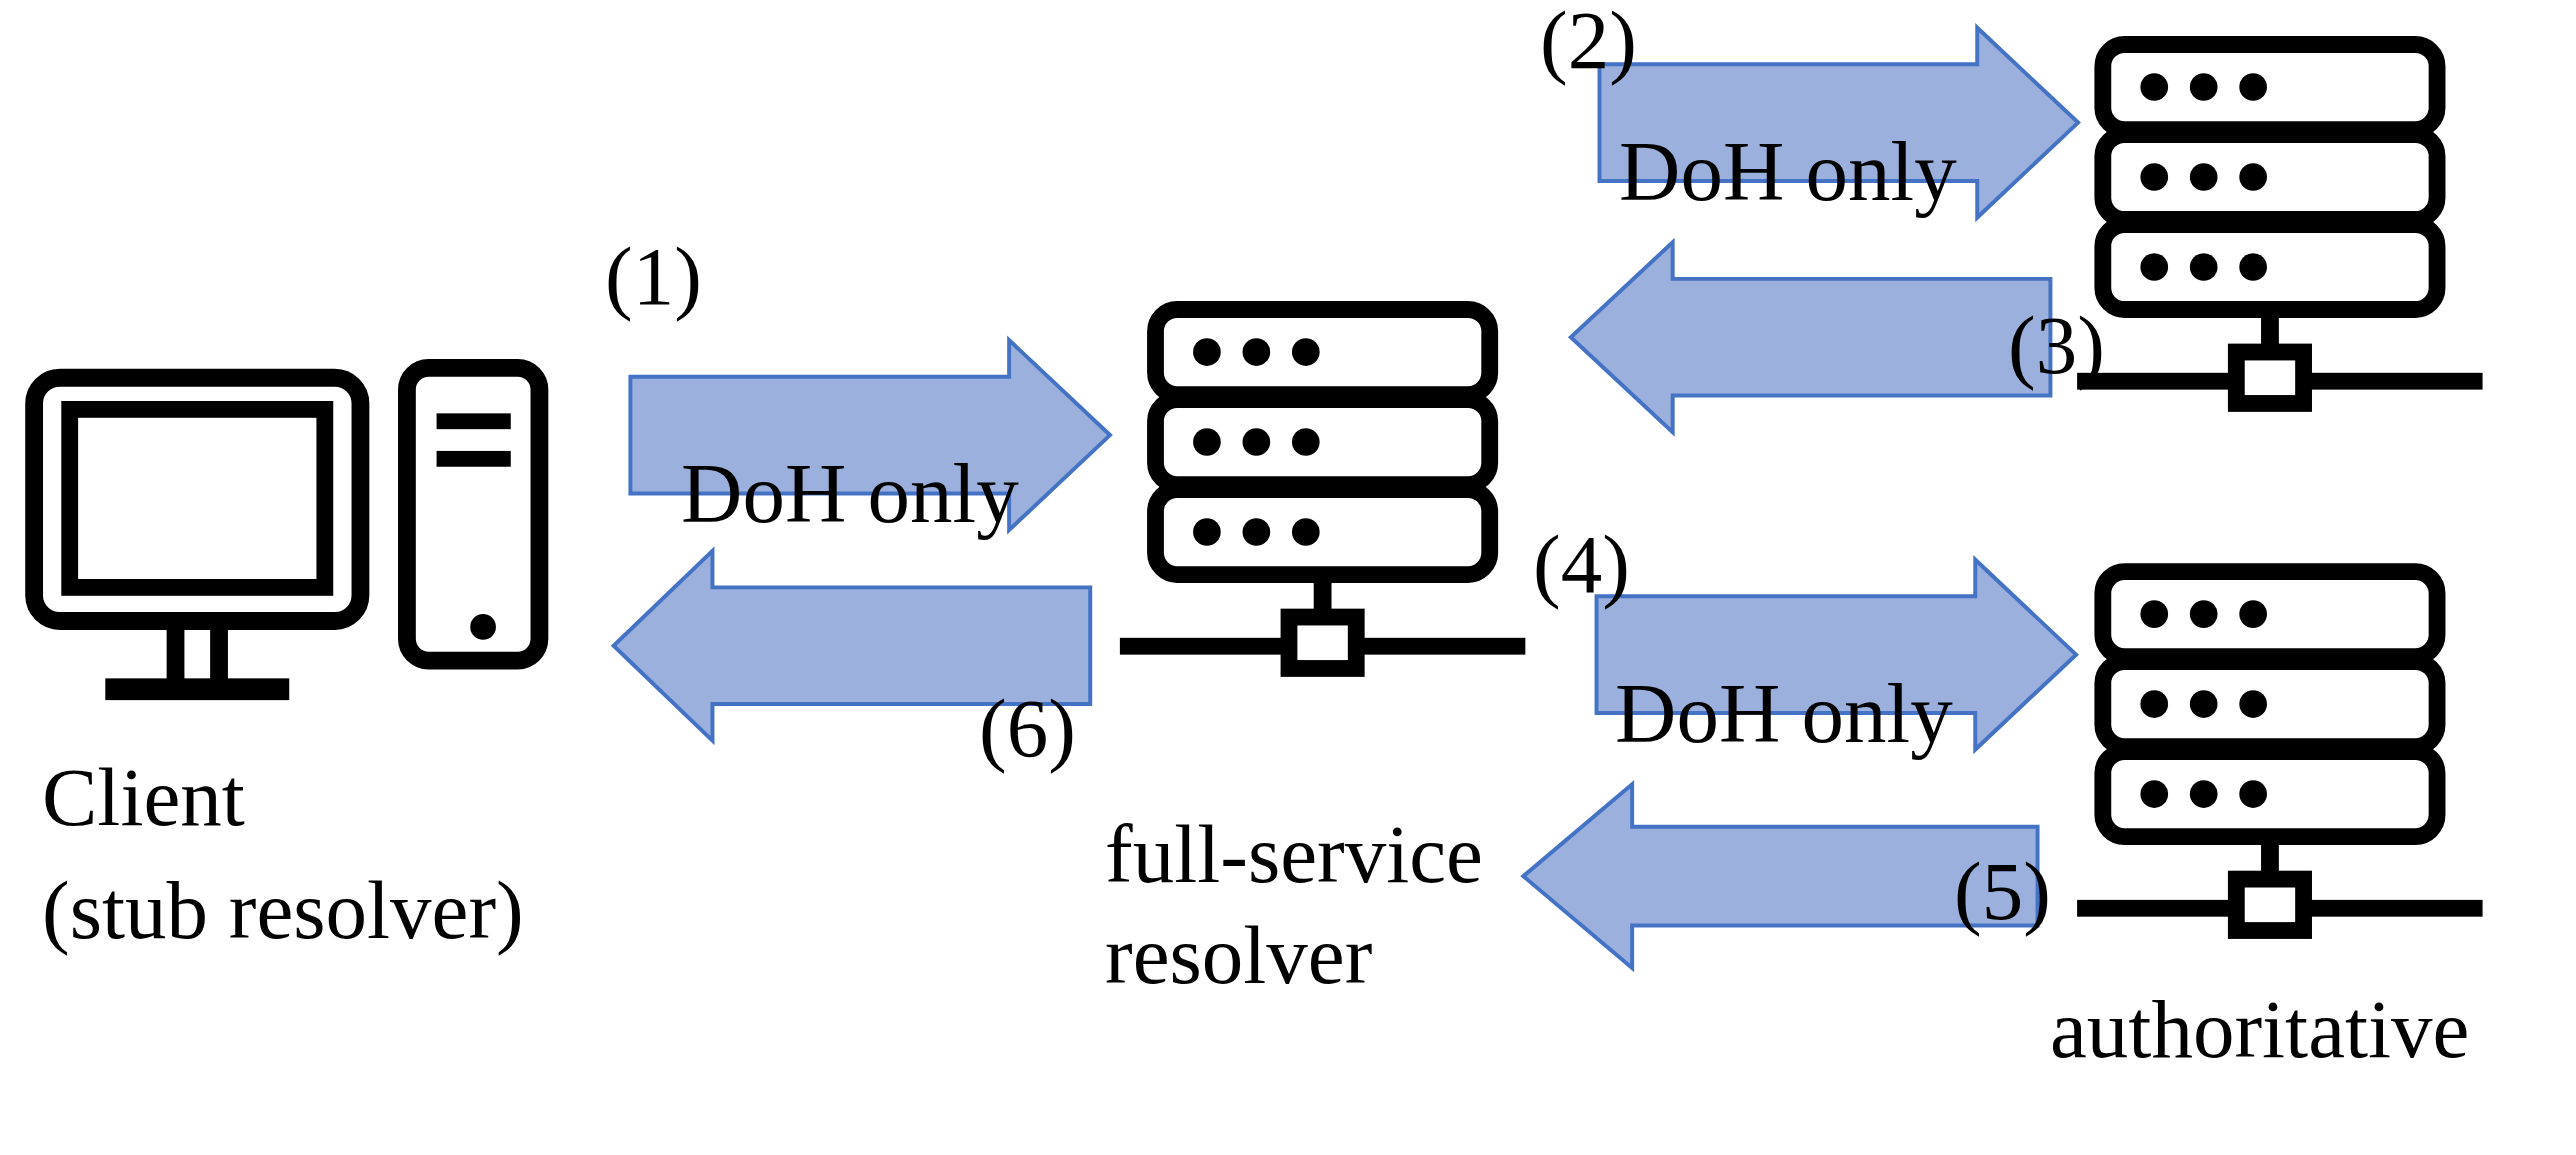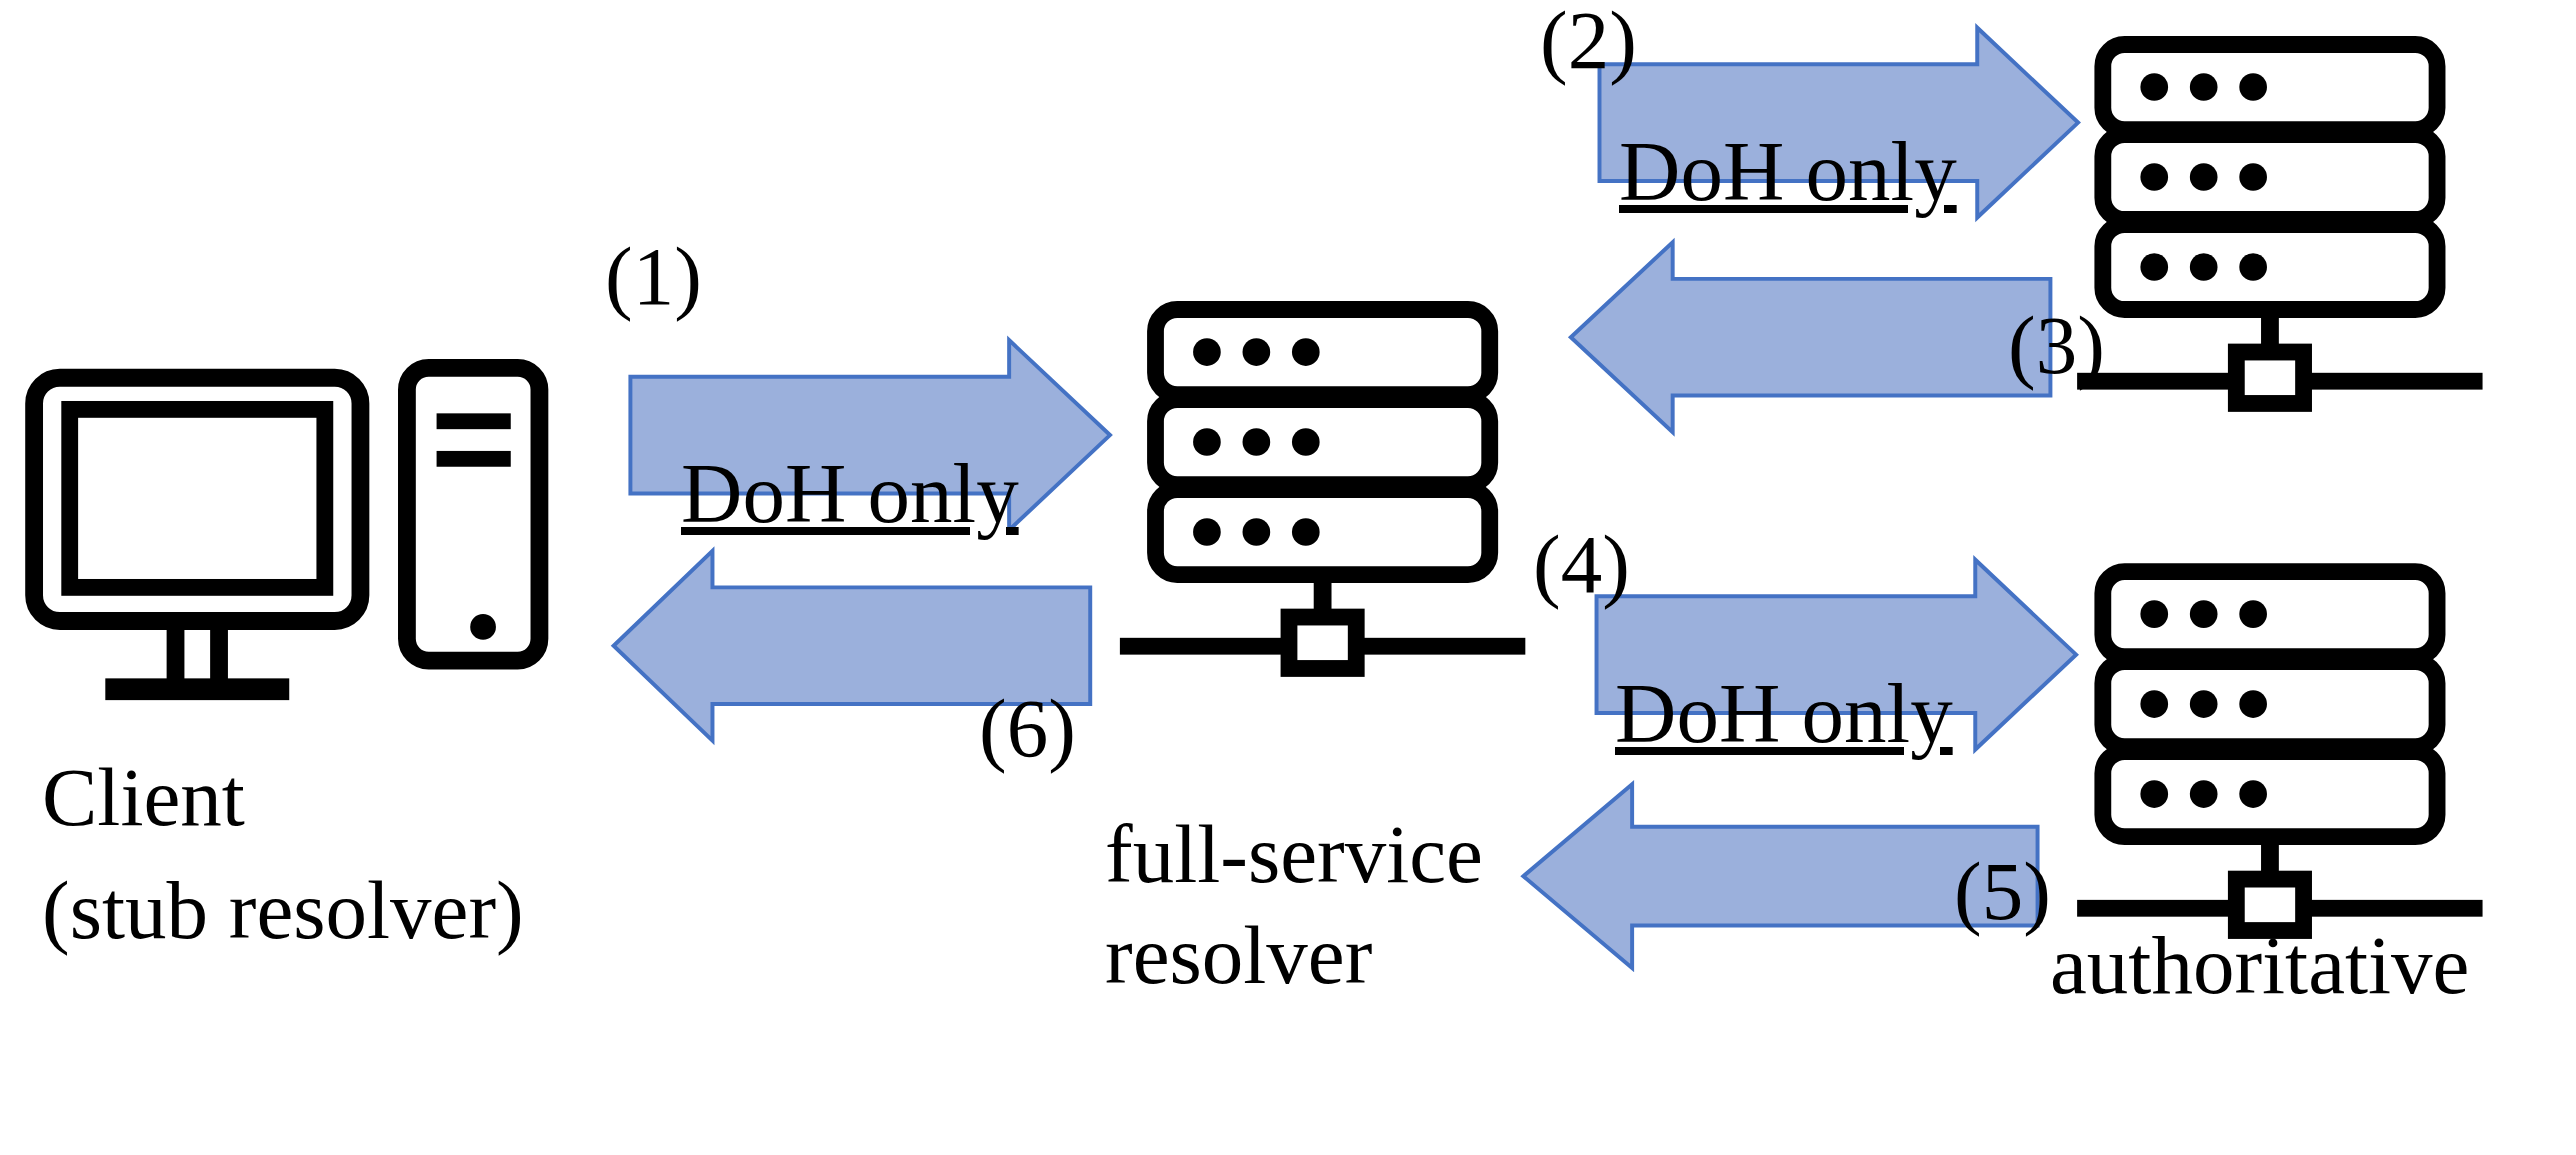--- a/index.html
+++ b/index.html
@@ -25,21 +25,21 @@
   }
   .lbl {
     position: absolute;
     font-family: "Liberation Serif", "DejaVu Serif", serif;
     color: #000000;
     white-space: pre;
     line-height: 1.06;
     font-size: 85px;
   }
   .step-num { font-size: 83px; }
-  .proto-lbl { font-size: 85px; text-decoration: underline; }
+  .proto-lbl { font-size: 85px; }
   .node-lbl { font-size: 83px; }
 </style>
 </head>
 <body>
 
 <div id="diagram-root">
 
   <svg class="svg-layer" viewBox="0 0 2604 1168" xmlns="http://www.w3.org/2000/svg">
 
     <g>
@@ -157,16 +157,16 @@
   <div class="lbl proto-lbl" style="left:1615px; top:668px;">DoH only</div>
 
   <div class="lbl step-num" style="left:1954px; top:848px;">(5)</div>
 
   <div class="lbl node-lbl" style="left:42px; top:867px;">(stub resolver)</div>
   <div class="lbl node-lbl" style="left:42px; top:754px;">Client</div>
 
   <div class="lbl node-lbl" style="left:1105px; top:912px;">resolver</div>
   <div class="lbl node-lbl" style="left:1105px; top:811px;">full-service</div>
 
-  <div class="lbl node-lbl" style="left:2050px; top:922px;">authoritative</div>
+  <div class="lbl node-lbl" style="left:2050px; top:986px;">authoritative</div>
 
 </div>
 
 
 </body></html>

